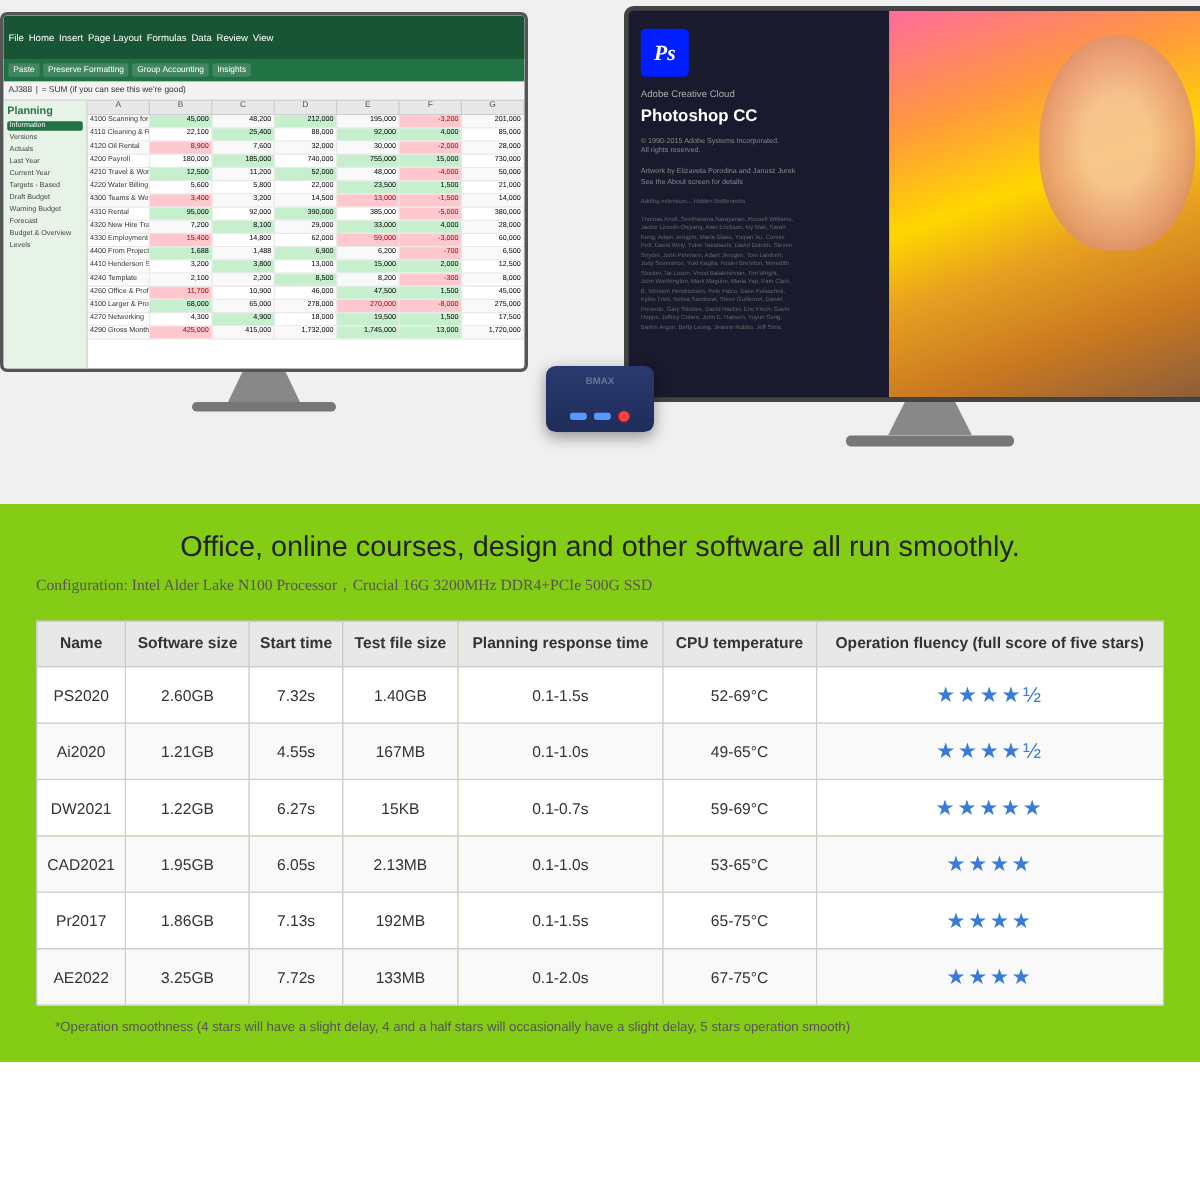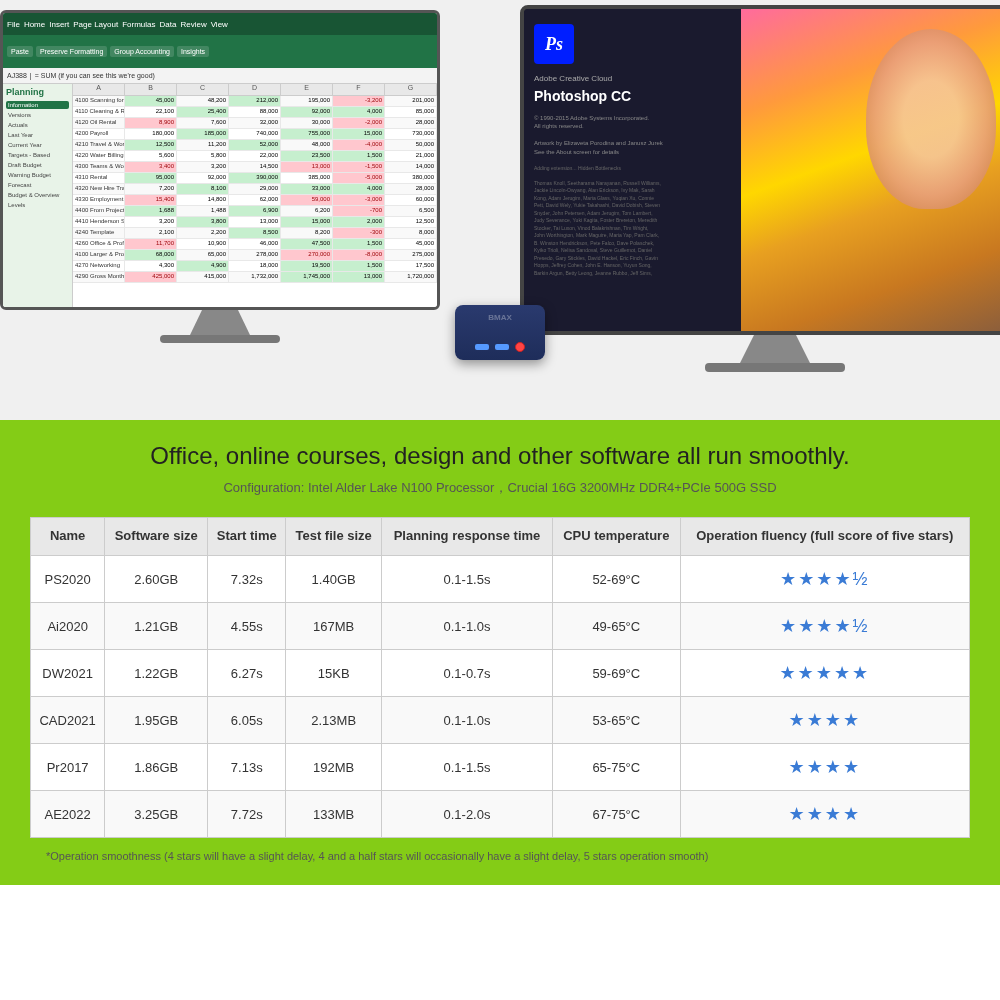--- a/index.html
+++ b/index.html
@@ -48,21 +48,21 @@
       display: flex;
       flex-direction: column;
     }
     .excel-ribbon {
       height: 55px;
       background: #217346;
       display: flex;
       flex-direction: column;
     }
     .excel-ribbon-top {
-      height: 22px;
+      height: 36px;
       background: #185534;
       display: flex;
       align-items: center;
       padding: 0 4px;
       gap: 4px;
     }
     .excel-ribbon-top span {
       font-size: 8px;
       color: #fff;
       cursor: pointer;
@@ -332,24 +332,24 @@
     .headline {
       text-align: center;
       font-size: 24px;
       font-weight: normal;
       color: #222;
       margin-bottom: 8px;
       line-height: 1.3;
     }
 
     .subheadline {
-      text-align: center;
       font-size: 13px;
       color: #555;
       margin-bottom: 20px;
+      font-family: Liberation Serif, serif;
     }
 
     
     .perf-table {
       width: 100%;
       border-collapse: collapse;
       border: 1px solid #ccc;
     }
     .perf-table th {
       background: #e8e8e8;

